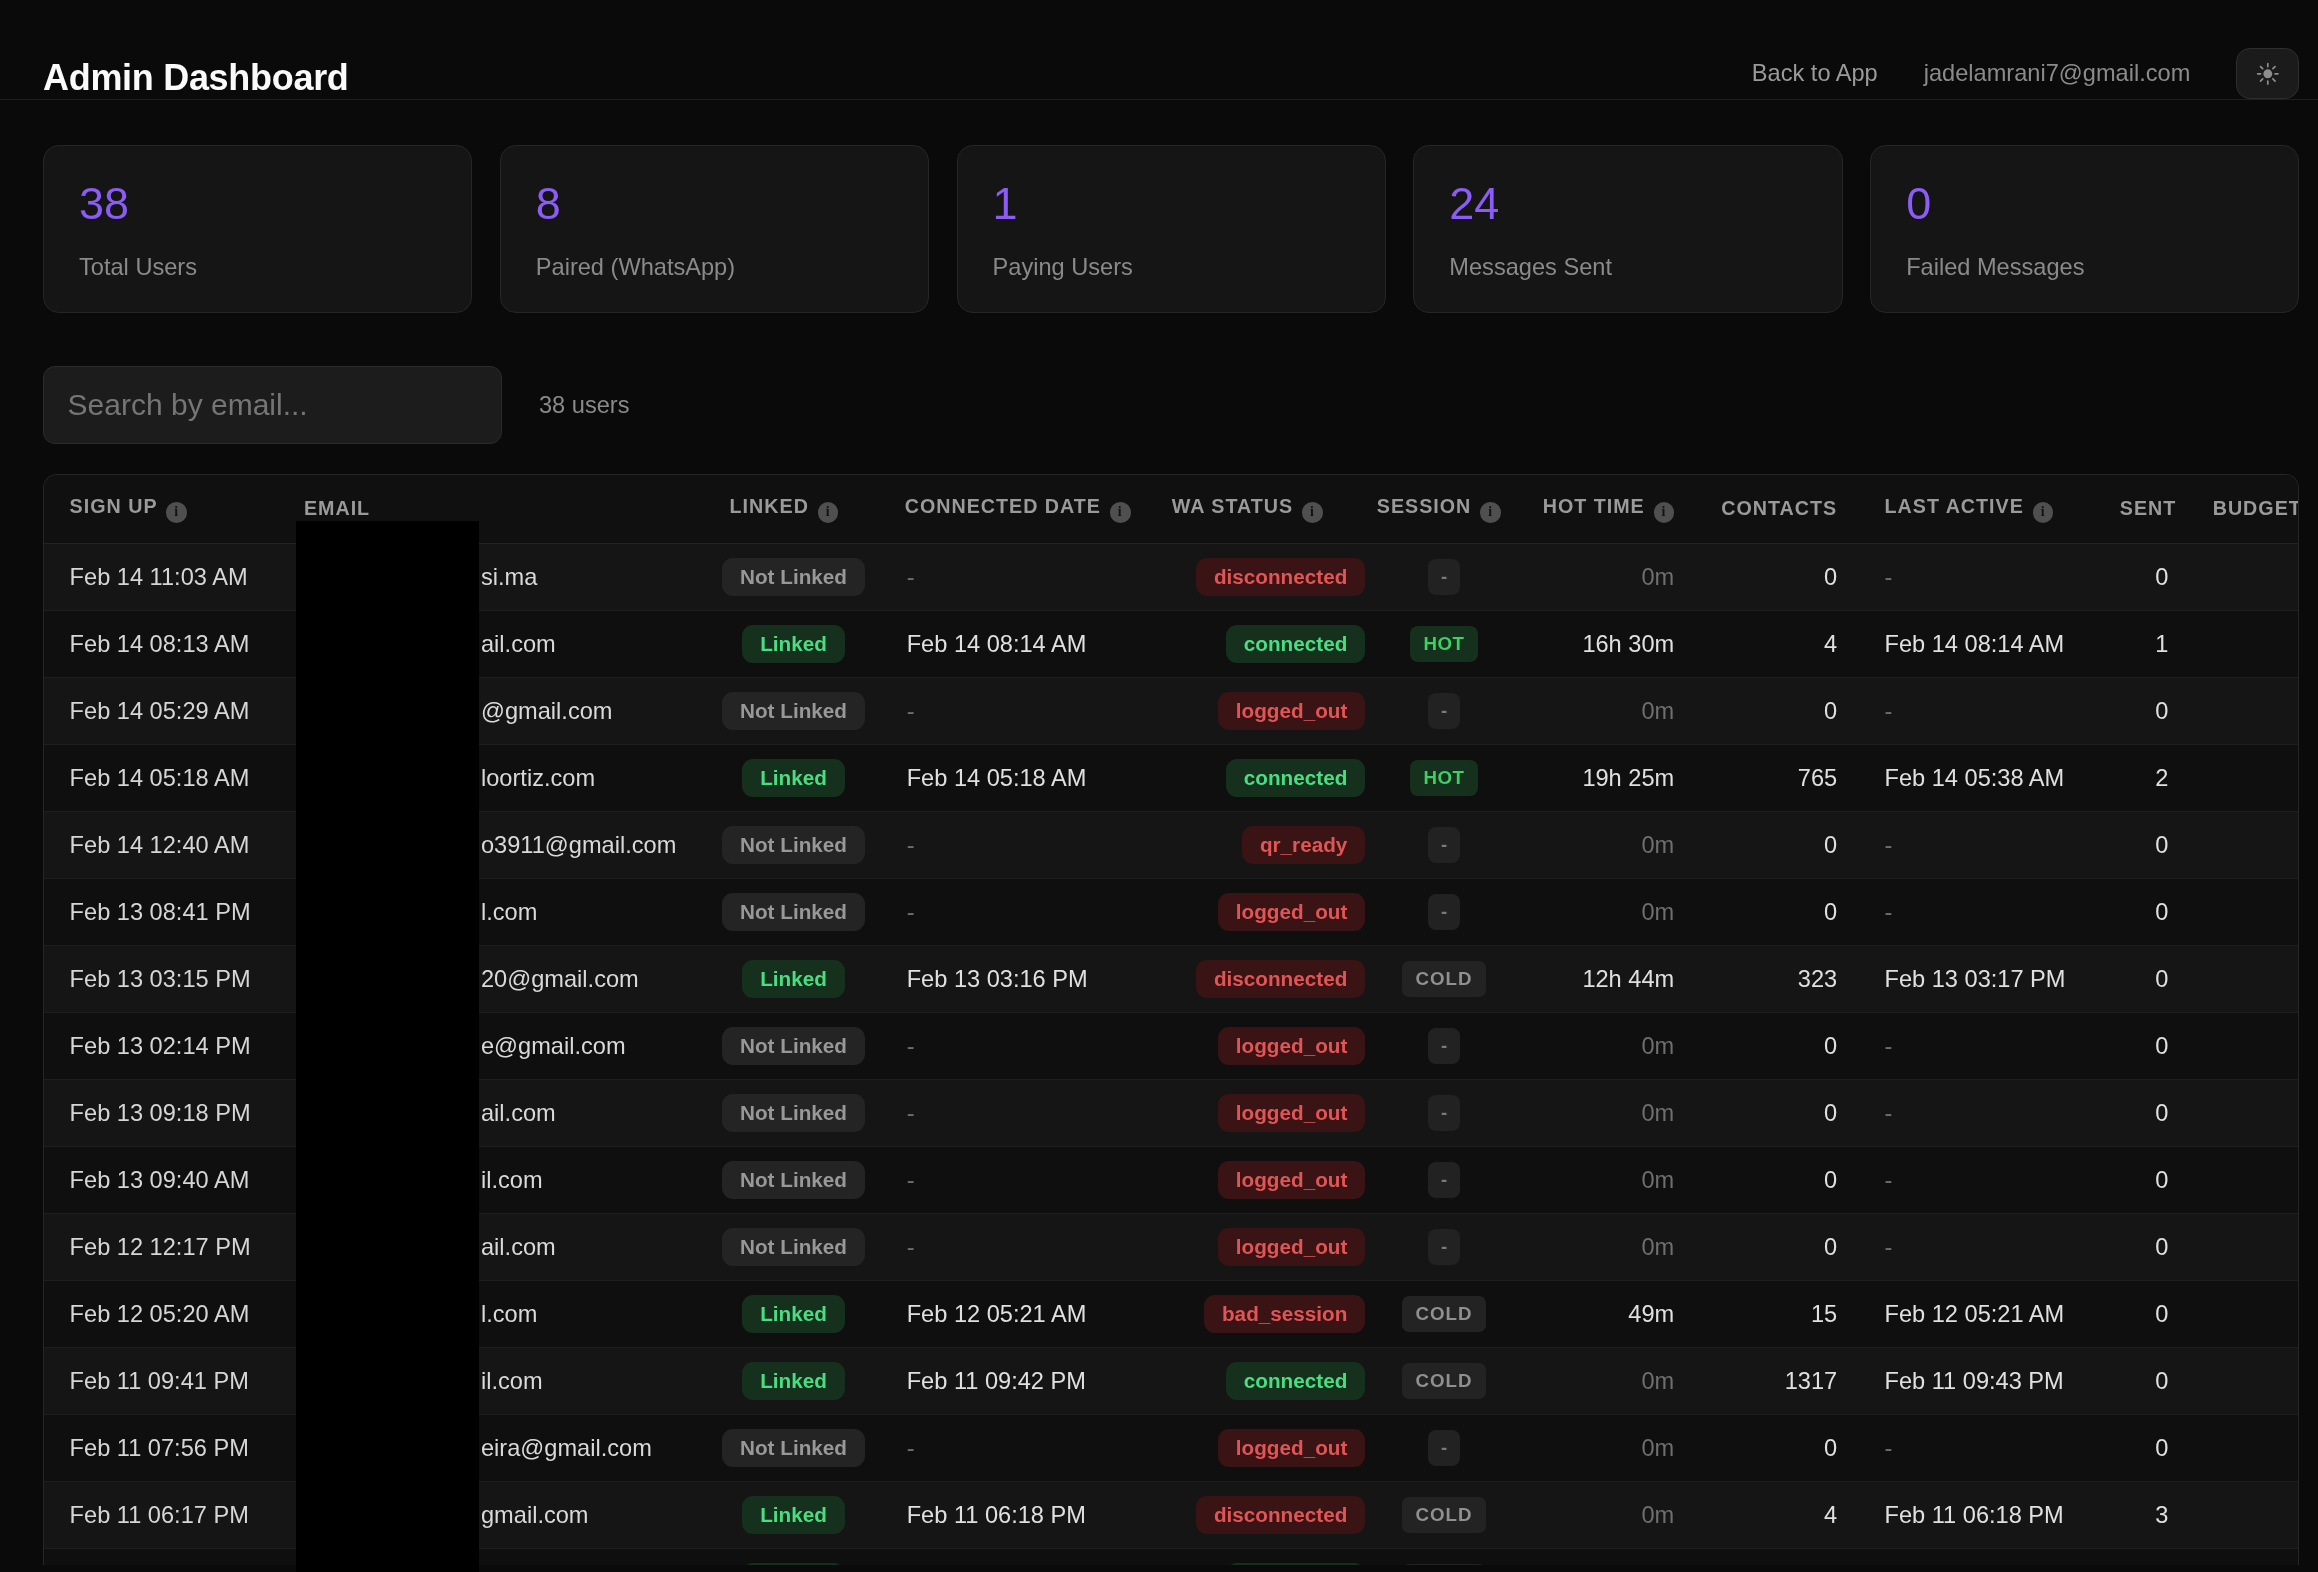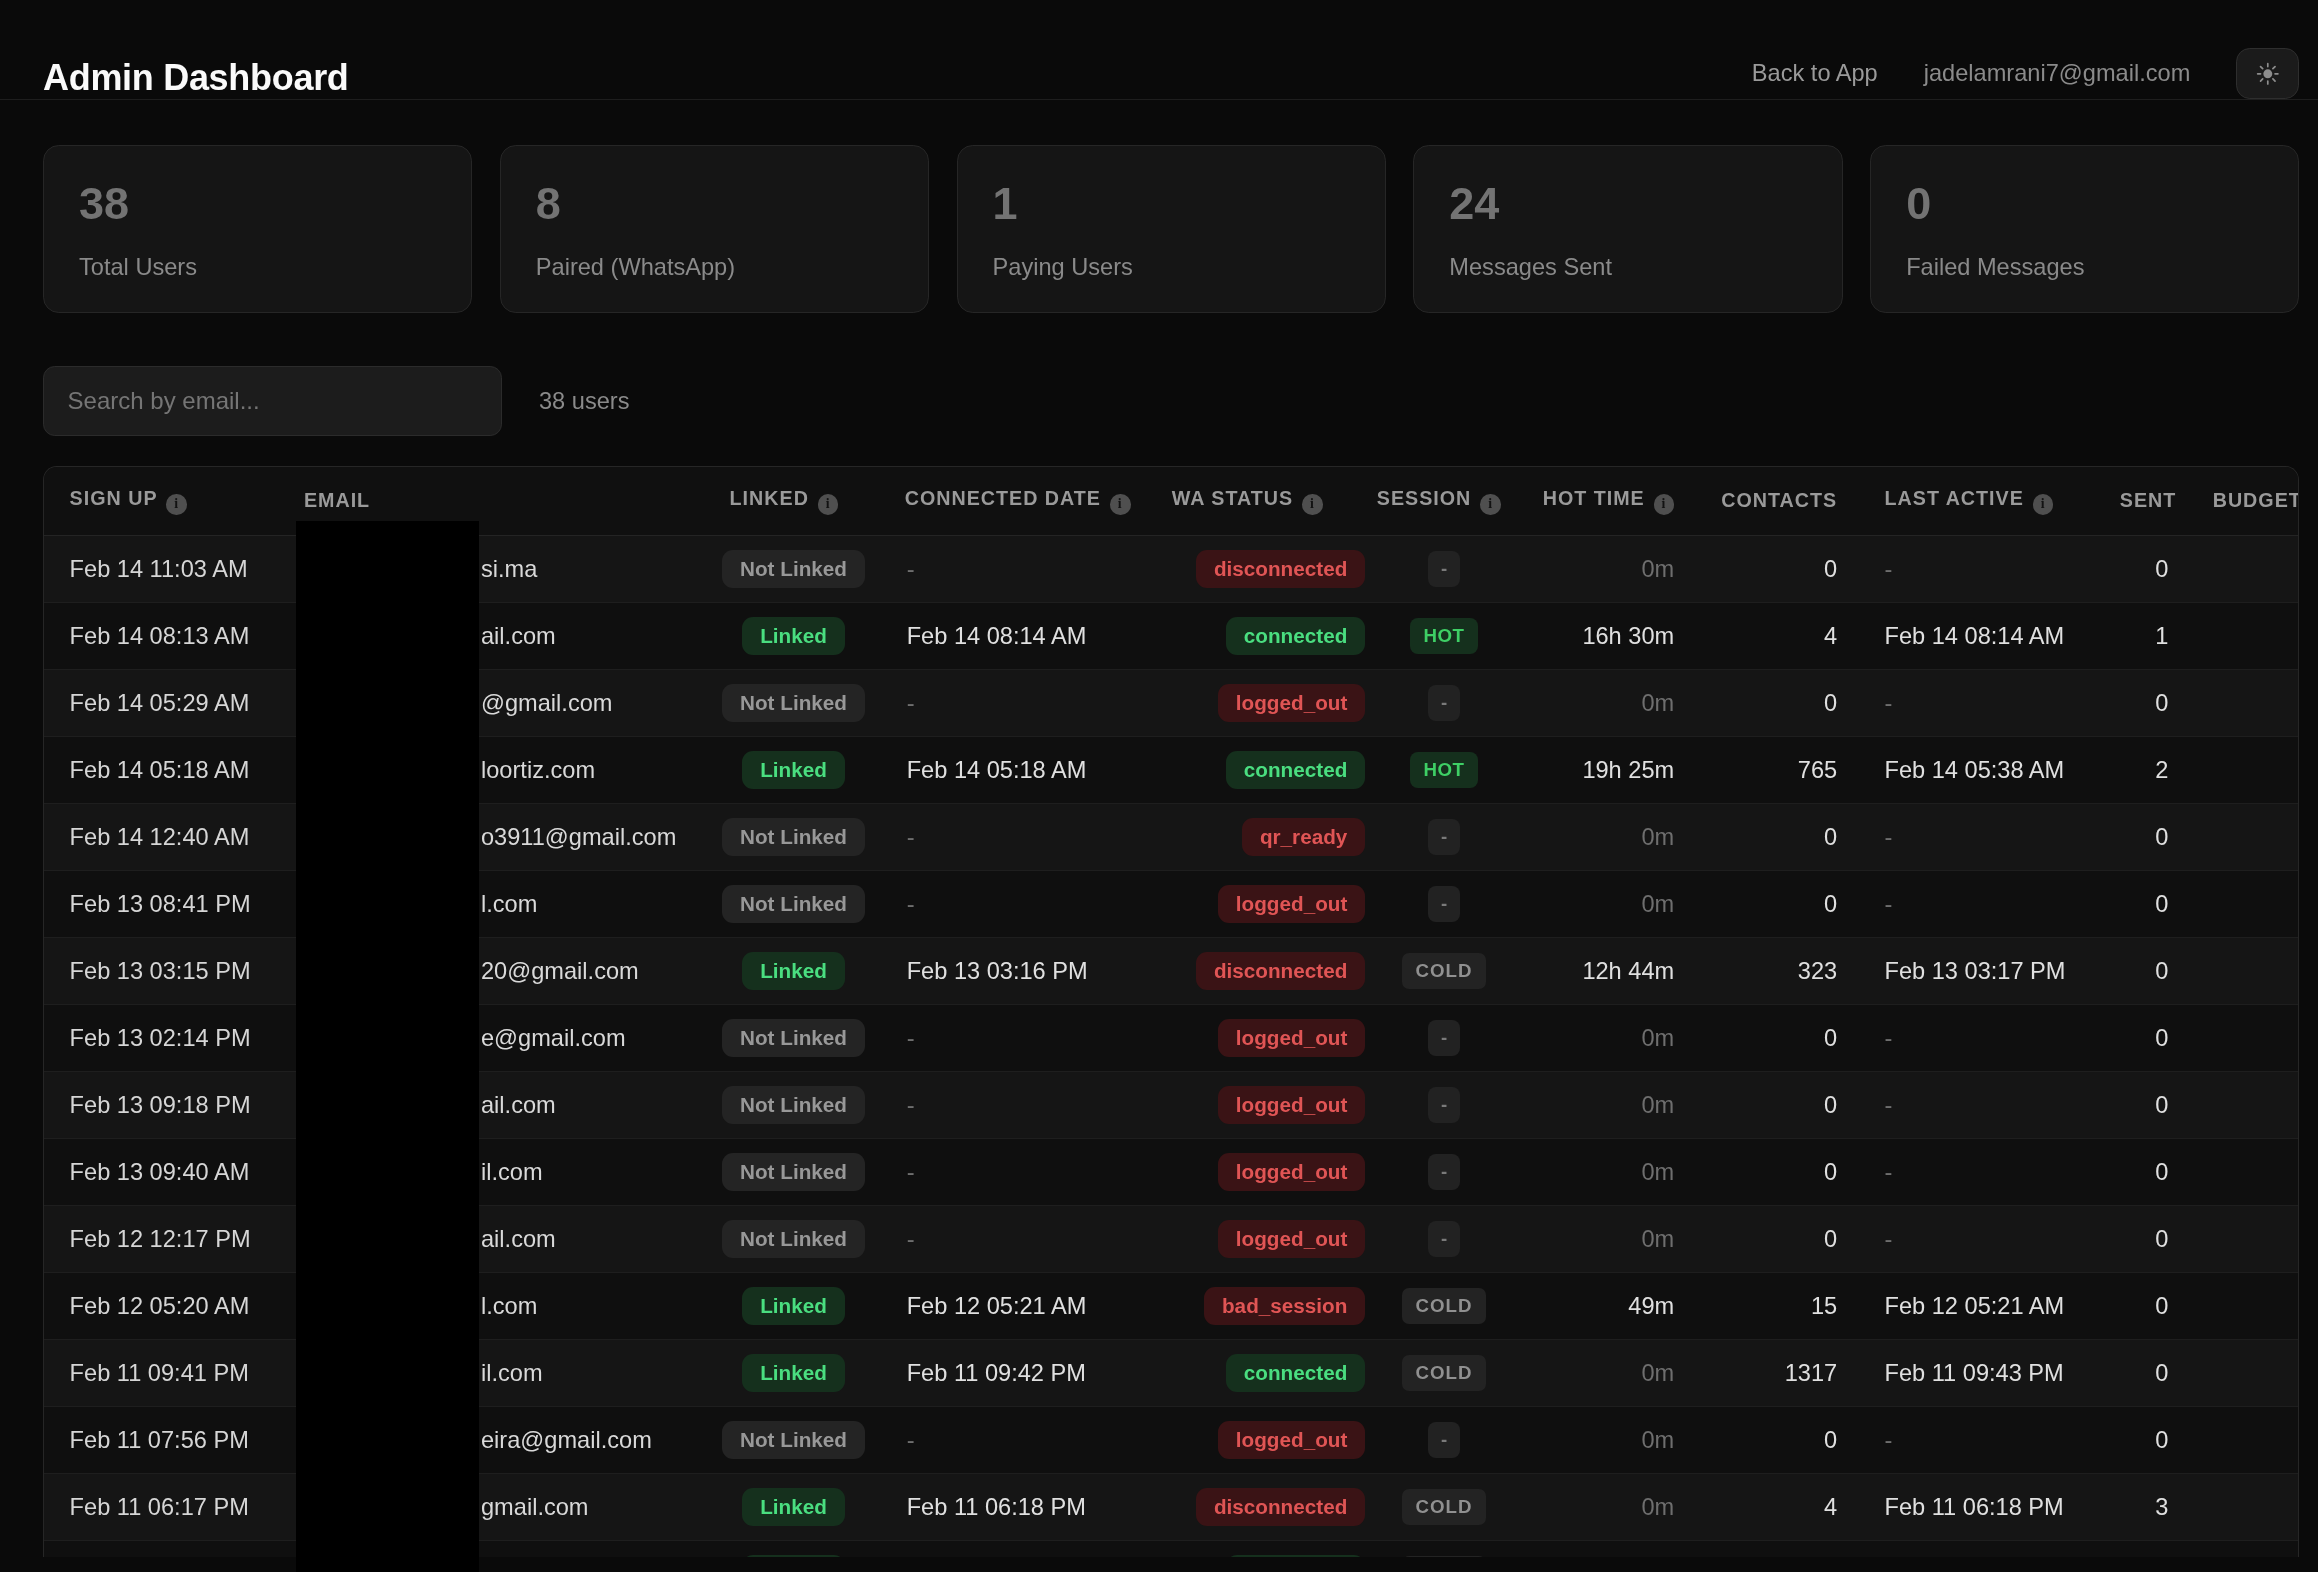--- a/index.html
+++ b/index.html
@@ -23,28 +23,28 @@
     width:63px; height:51px; border-radius:13.8px;
     border:1px solid #2e2e2e; background:#1b1b1b;
     display:flex; align-items:center; justify-content:center; cursor:pointer;
   }
   
   .stats-row{ display:flex; gap:27.6px; margin:45px 19.7px 0 43px; }
   .stat-card{
     flex:1; background:#151515; border:1px solid #262626;
     border-radius:15.8px; padding:31.5px 35px; min-height:160px;
   }
-  .stat-value{ font-size:45px; font-weight:700; color:#737373; }
+  .stat-value{ font-size:45px; font-weight:400; color:#8b5cf6; }
   .stat-label{ font-size:23.6px; color:#8a8a8a; margin-top:24px; }
   
   .controls{ display:flex; align-items:center; gap:37px; margin:53px 19.7px 0 43px; }
   .search-input{
-    width:459px; height:70px; background:#1c1c1c;
+    width:459px; height:78px; background:#1c1c1c;
     border:1px solid #2b2b2b; border-radius:11.8px;
-    padding:0 23.6px; font-size:24px; color:#e5e5e5;
+    padding:0 23.6px; font-size:30px; color:#e5e5e5;
     font-family:"Liberation Sans", sans-serif; outline:none;
   }
   .search-input::placeholder{ color:#757575; }
   .users-count{ font-size:23.6px; color:#8a8a8a; }
   
   .table-wrap{
     margin:29.6px 19.7px 0 43px;
     border:1px solid #262626; border-bottom:none;
     border-radius:13.8px 13.8px 0 0;
     overflow:hidden; height:1091px; background:#0f0f0f;

